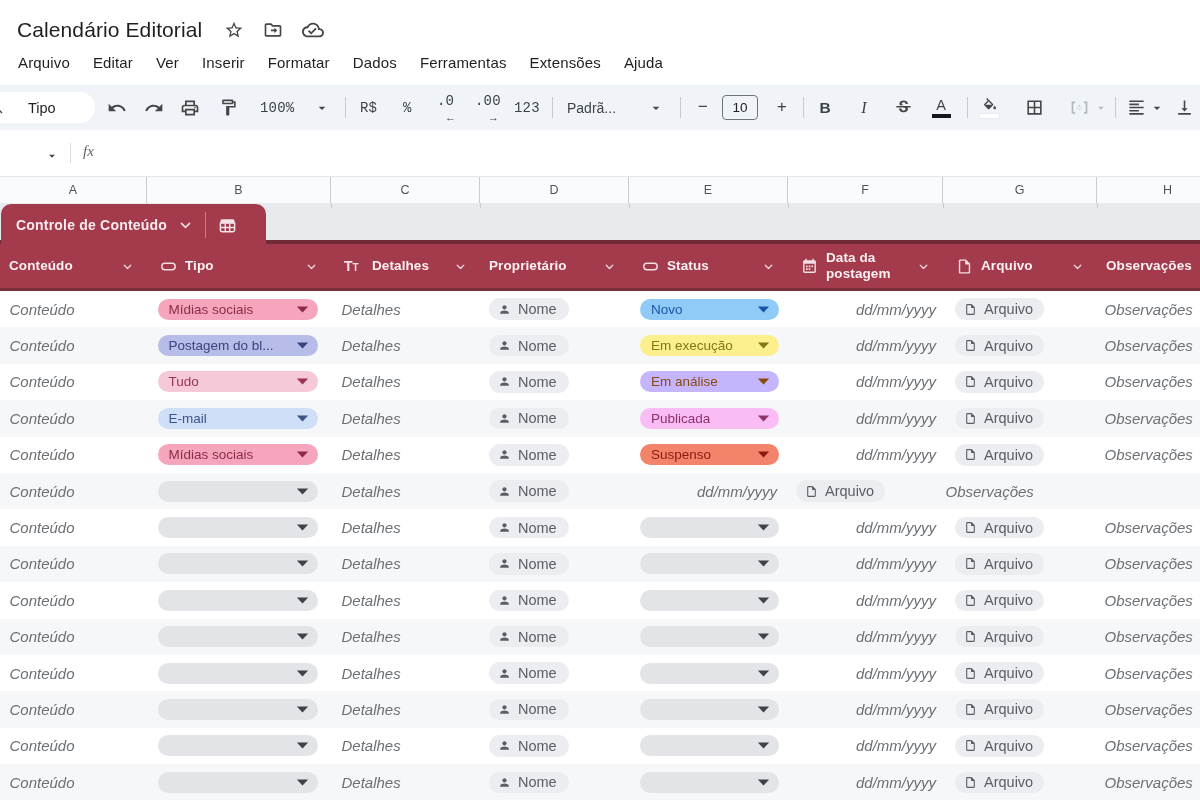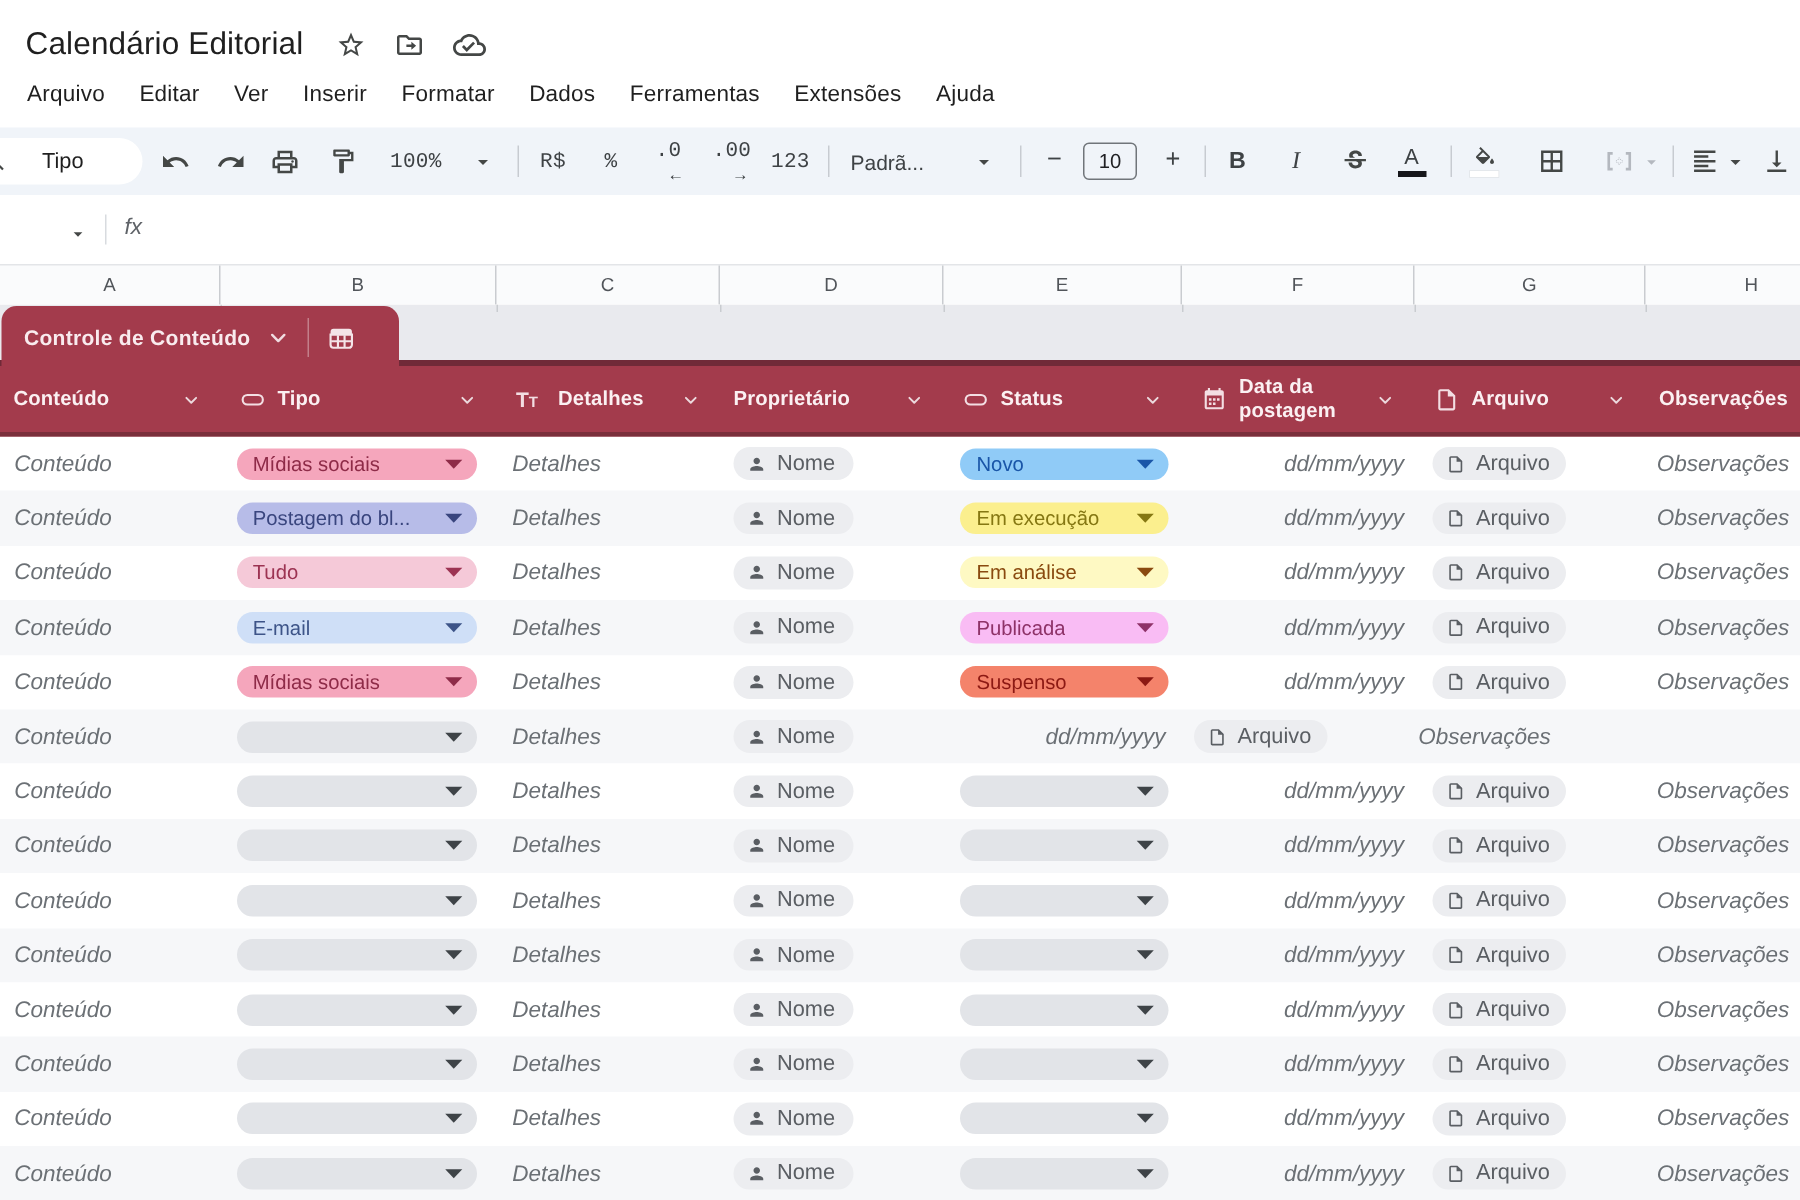--- a/index.html
+++ b/index.html
@@ -39,21 +39,21 @@
   .acolor .a { font-size:14.5px; font-weight:500; color:#3E4245; line-height:15px; }
   .acolor .bar { width:19px; height:4px; background:#17171B; margin-top:1px; }
   .fill-wrap { display:flex; flex-direction:column; align-items:center; }
   .fill-wrap .bar { width:19px; height:4px; background:#FFFFFF; margin-top:0; box-shadow:0 0 0 .5px #E0E3E7; }
 
   
   .formulabar { position:absolute; left:0; top:130px; width:1200px; height:46px; background:#fff; }
   .namebox-caret { position:absolute; left:45px; top:19px; }
   .fb-divider { position:absolute; left:70px; top:13px; width:1px; height:20px; background:#D8DBDF; }
   .fx { position:absolute; left:83px; top:13px; font-size:15px; font-style:italic; color:#5F6368;
-        font-family:Liberation Sans, sans-serif; }
+        font-family:Liberation Serif, serif; }
 
   
   .colheads { position:absolute; left:0; top:176px; width:1240px; height:27px; display:flex;
               background:#FAFBFC; border-top:1px solid #E3E5E8; }
   .colhead { height:100%; border-right:1px solid #C9CCD0; display:flex; align-items:center;
              justify-content:center; font-size:12.5px; color:#51555A; }
 
   
   .gridarea { position:absolute; left:0; top:203px; width:1200px; height:597px; overflow:hidden; }
   .tabstrip { position:absolute; left:0; top:0; width:1200px; height:37px; background:#E9EAEE; }
@@ -550,21 +550,21 @@
           </div>
           <div class="cell" style="width: 149px;">
             <div class="gchip" style="width: 80px; margin-left: 9px;">
               <svg width="13" height="13" fill="#5A5E63" style="color: rgb(90, 94, 99); display: block; margin-left: 9px;">
                 <use href="#sym-person"></use>
               </svg>
               <span class="gchip-label" style="margin-left: 7px;">Nome</span>
             </div>
           </div>
           <div class="cell" style="width: 159px;">
-            <div class="chip" style="width: 139px; margin-left: 11px; background: #fef9c3;">
+            <div class="chip" style="width: 139px; margin-left: 11px; background: #c4b5fd;">
               <span class="chip-label" style="color: rgb(138, 74, 15); padding-left: 11px; max-width: 109px;">Em análise</span>
               <svg width="13" height="7" fill="#8A4A0F" class="tri" style="color: rgb(138, 74, 15); display: block;">
                 <use href="#sym-tri"></use>
               </svg>
             </div>
           </div>
           <div class="cell" style="width: 155px; justify-content: flex-end;">
             <span class="ph" style="margin-right: 7px;">dd/mm/yyyy</span>
           </div>
           <div class="cell" style="width: 154px;">

